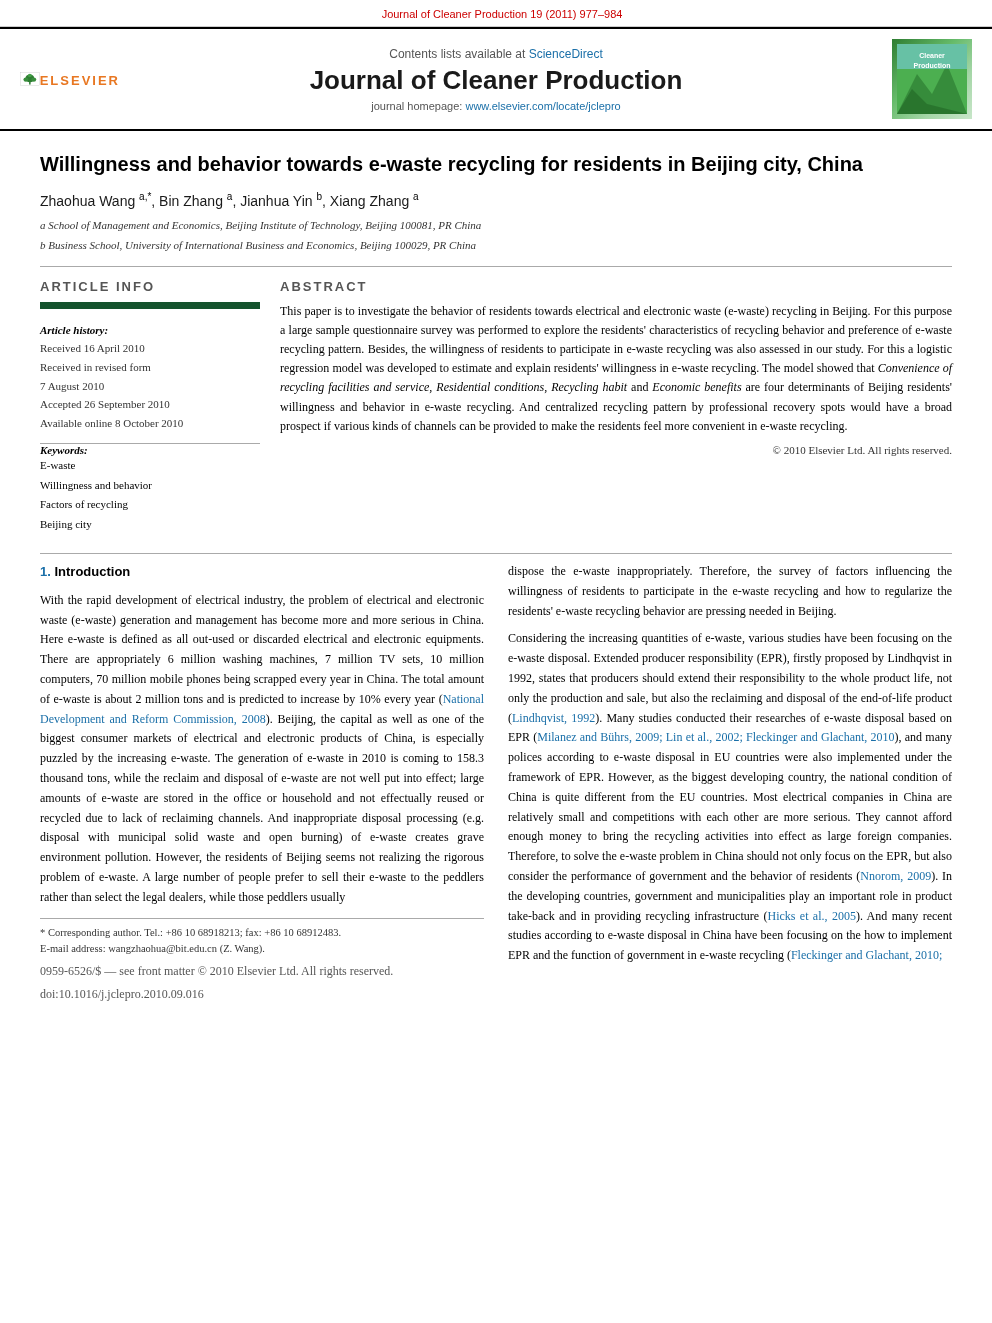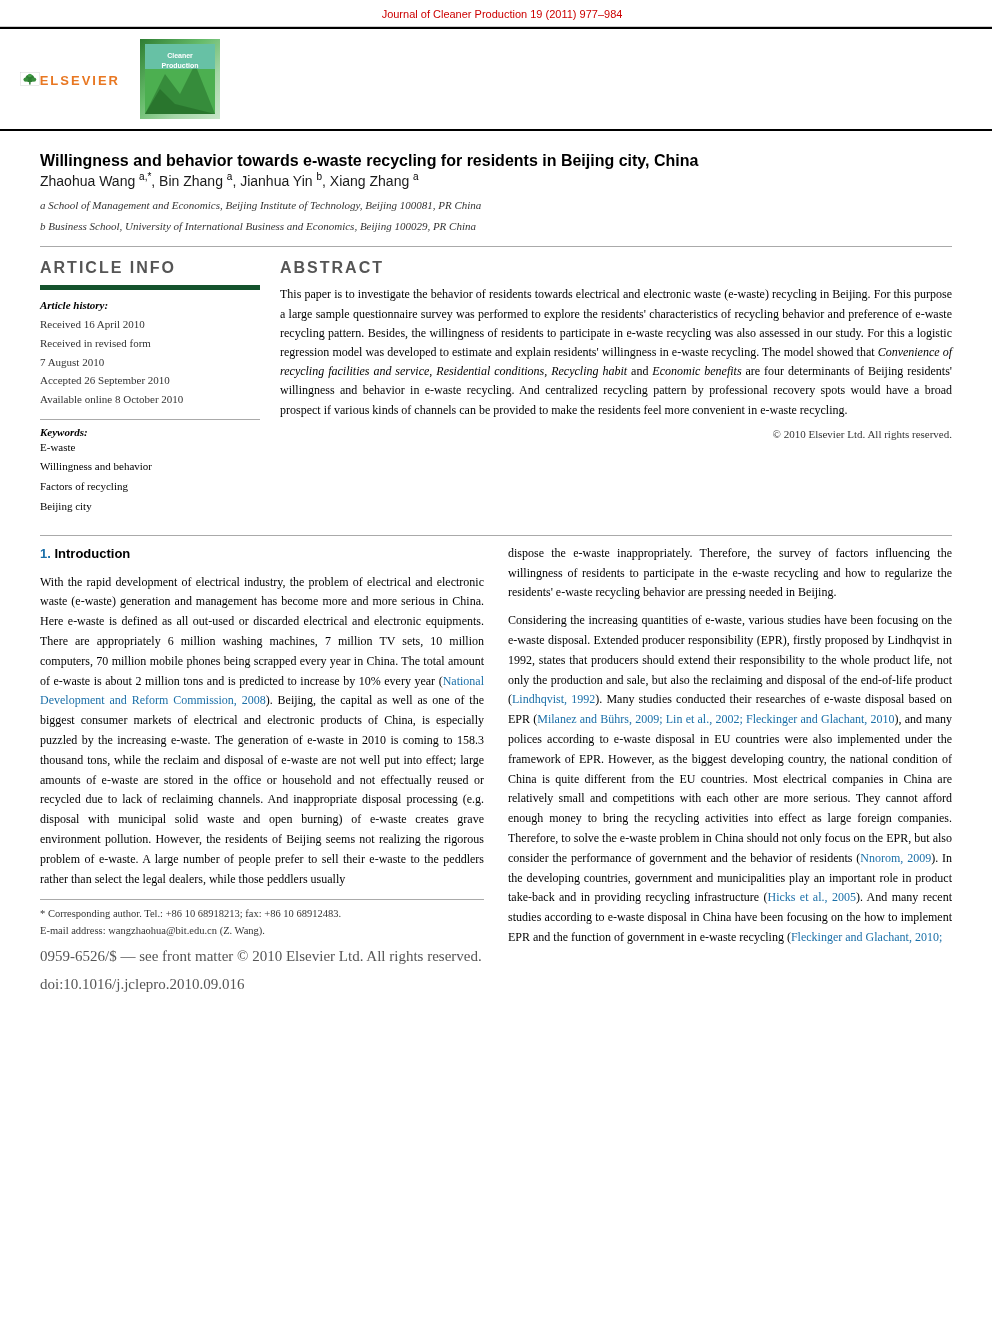--- a/index.html
+++ b/index.html
@@ -94,25 +94,25 @@
       padding: 5px;
       position: relative;
       overflow: hidden;
     }
 
     .paper-section {
       padding: 20px 40px 10px 40px;
     }
 
     .paper-title {
-      font-size: 16px;
+      font-size: 20px;
       font-weight: bold;
       font-family: Arial, sans-serif;
       color: #000;
-      margin-bottom: 0;
+      margin-bottom: 14px;
       line-height: 1.3;
     }
 
     .authors {
       font-size: 14px;
       font-family: Arial, sans-serif;
       color: #1a1a1a;
       margin-bottom: 8px;
     }
     .authors sup {
@@ -144,46 +144,45 @@
       width: 220px;
       min-width: 220px;
     }
 
     .abstract-col {
       flex: 1;
     }
 
     .section-label {
       font-family: Arial, sans-serif;
-      font-size: 16px;
+      font-size: 13px;
       font-weight: bold;
       letter-spacing: 2px;
       color: #555;
       margin-bottom: 8px;
       text-transform: uppercase;
     }
 
     .article-history {
       font-size: 11px;
       line-height: 1.7;
       color: #333;
-      border-top: 5px solid #14532d;
-      padding-top: 6px;
+      border-top: 7px solid #14532d;
+      padding-top: 12px;
       margin-bottom: 10px;
     }
     .article-history .history-label {
       font-style: italic;
       font-weight: bold;
       font-size: 11px;
       color: #000;
     }
 
     .keywords-section {
       border-top: 1px solid #aaa;
-      padding-top: 6px;
       font-size: 11px;
     }
     .keywords-section .kw-label {
       font-style: italic;
       font-weight: bold;
     }
     .keywords-section .kw-list {
       line-height: 1.8;
     }
 
@@ -249,21 +248,21 @@
     .footnote-area {
       border-top: 1px solid #aaa;
       margin-top: 10px;
       padding-top: 6px;
       font-size: 10.5px;
       line-height: 1.6;
       color: #333;
     }
 
     .issn-line {
-      font-size: 15px;
+      font-size: 12px;
       color: #555;
       margin-top: 4px;
     }
 
     .elsevier-tree-svg {
       width: 75px;
       height: 52px;
     }
   </style>
 </head>
@@ -286,20 +285,31 @@
       <ellipse cx="24" cy="30" rx="10" ry="9" fill="#388e3c"></ellipse>
       <ellipse cx="56" cy="30" rx="10" ry="9" fill="#388e3c"></ellipse>
 
       <ellipse cx="40" cy="13" rx="8" ry="7" fill="#43a047"></ellipse>
 
       <rect x="1" y="1" width="78" height="53" fill="none" stroke="#aaa" stroke-width="1"></rect>
     </svg>
     <div class="elsevier-text">ELSEVIER</div>
   </div>
 
+  <div class="header-center">
+    <div class="science-direct">
+      <span>Contents lists available at</span>
+      <a>ScienceDirect</a>
+    </div>
+    <div class="journal-main-title">Journal of Cleaner Production</div>
+    <div class="journal-homepage">
+      <span>journal homepage:</span>
+      <a>www.elsevier.com/locate/jclepro</a>
+    </div>
+  </div>
 
   <div class="cleaner-prod-logo">
     <div class="logo-box">
 
       <svg width="70" height="70" viewBox="0 0 70 70" xmlns="http://www.w3.org/2000/svg">
         <rect width="70" height="70" fill="#4caf50"></rect>
         <polygon points="0,70 20,30 35,50 50,20 70,70" fill="#2e7d32" opacity="0.7"></polygon>
         <polygon points="0,70 15,45 30,60 70,70" fill="#1b5e20" opacity="0.5"></polygon>
 
         <rect x="0" y="0" width="70" height="25" fill="#81d4fa" opacity="0.5"></rect>

